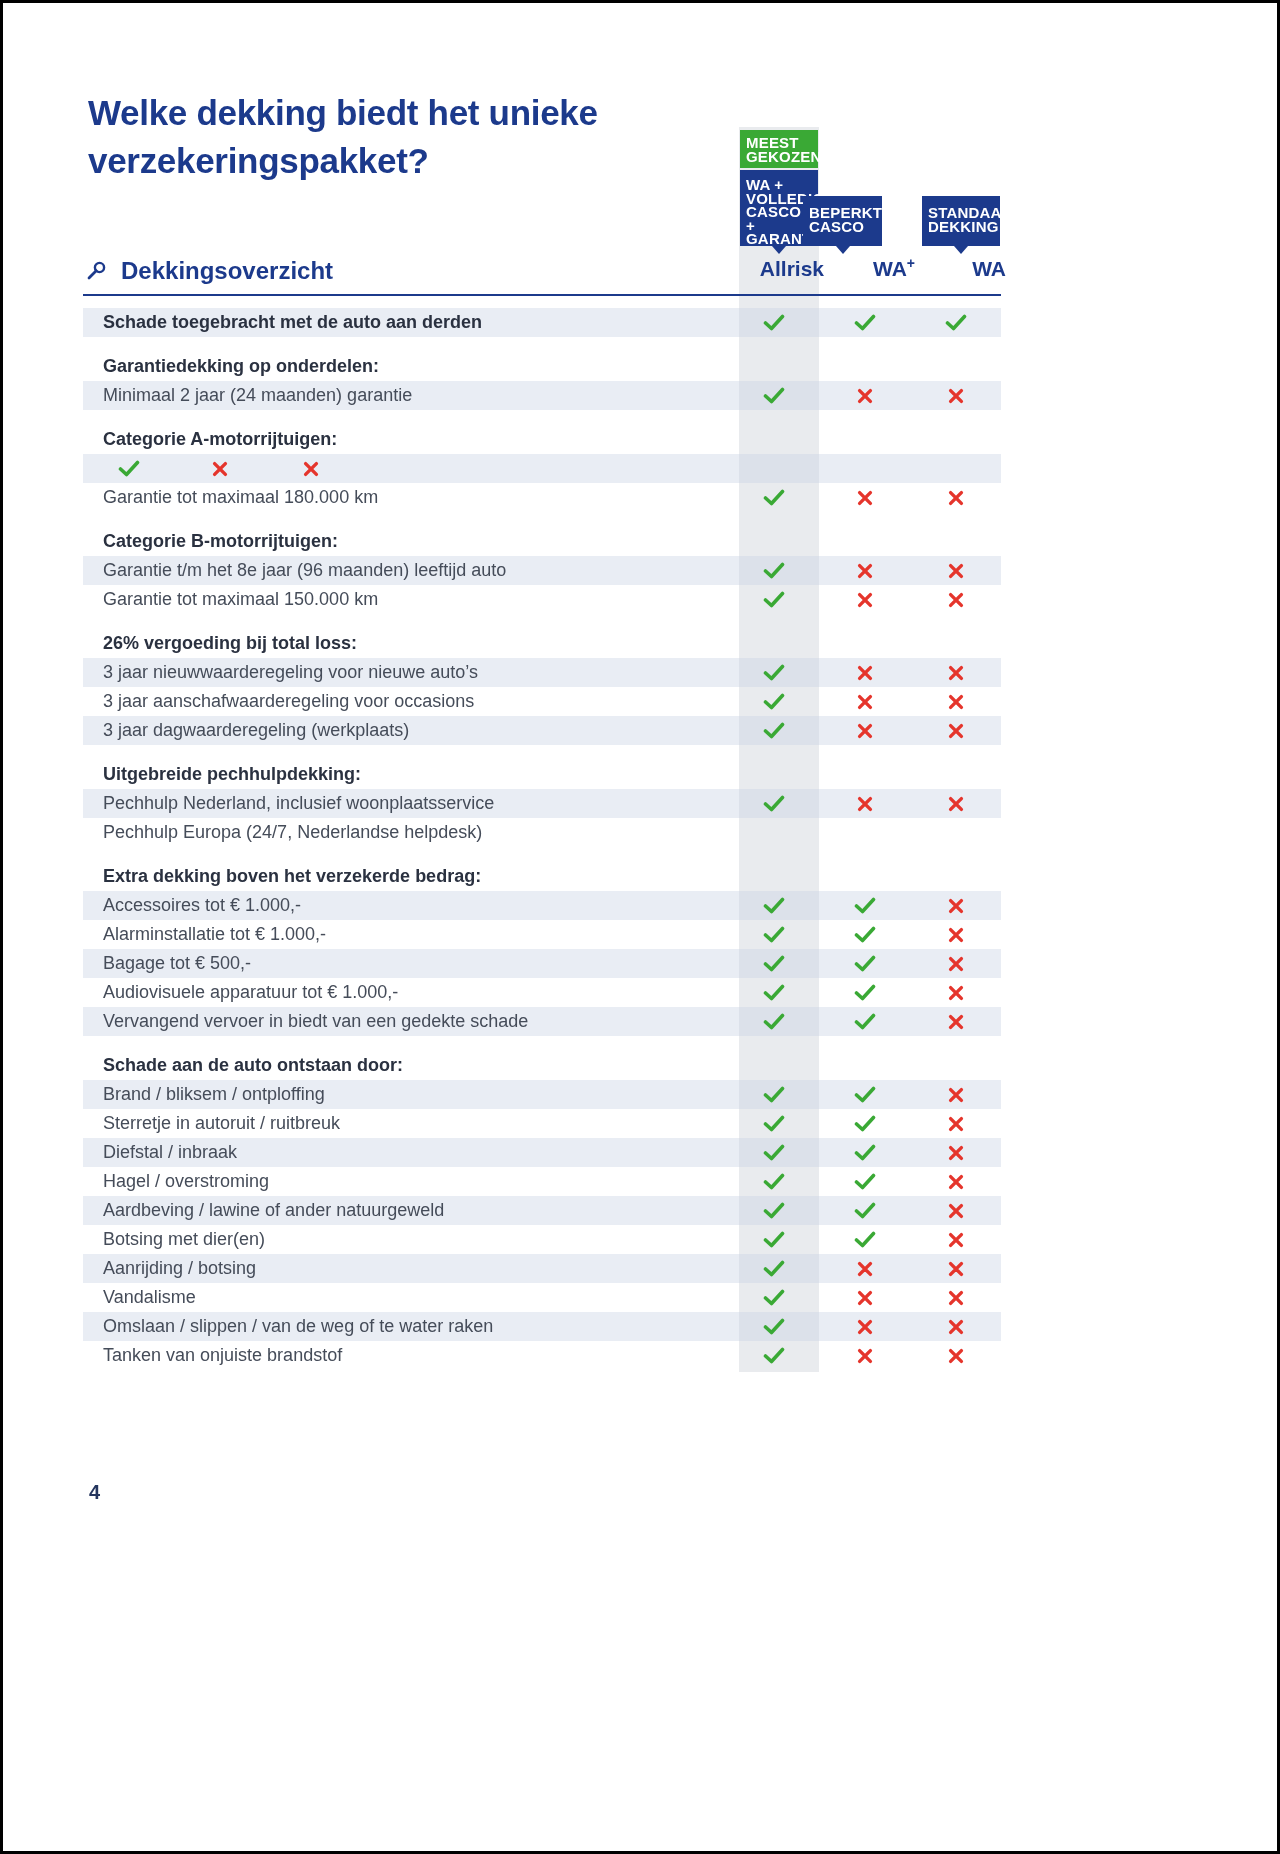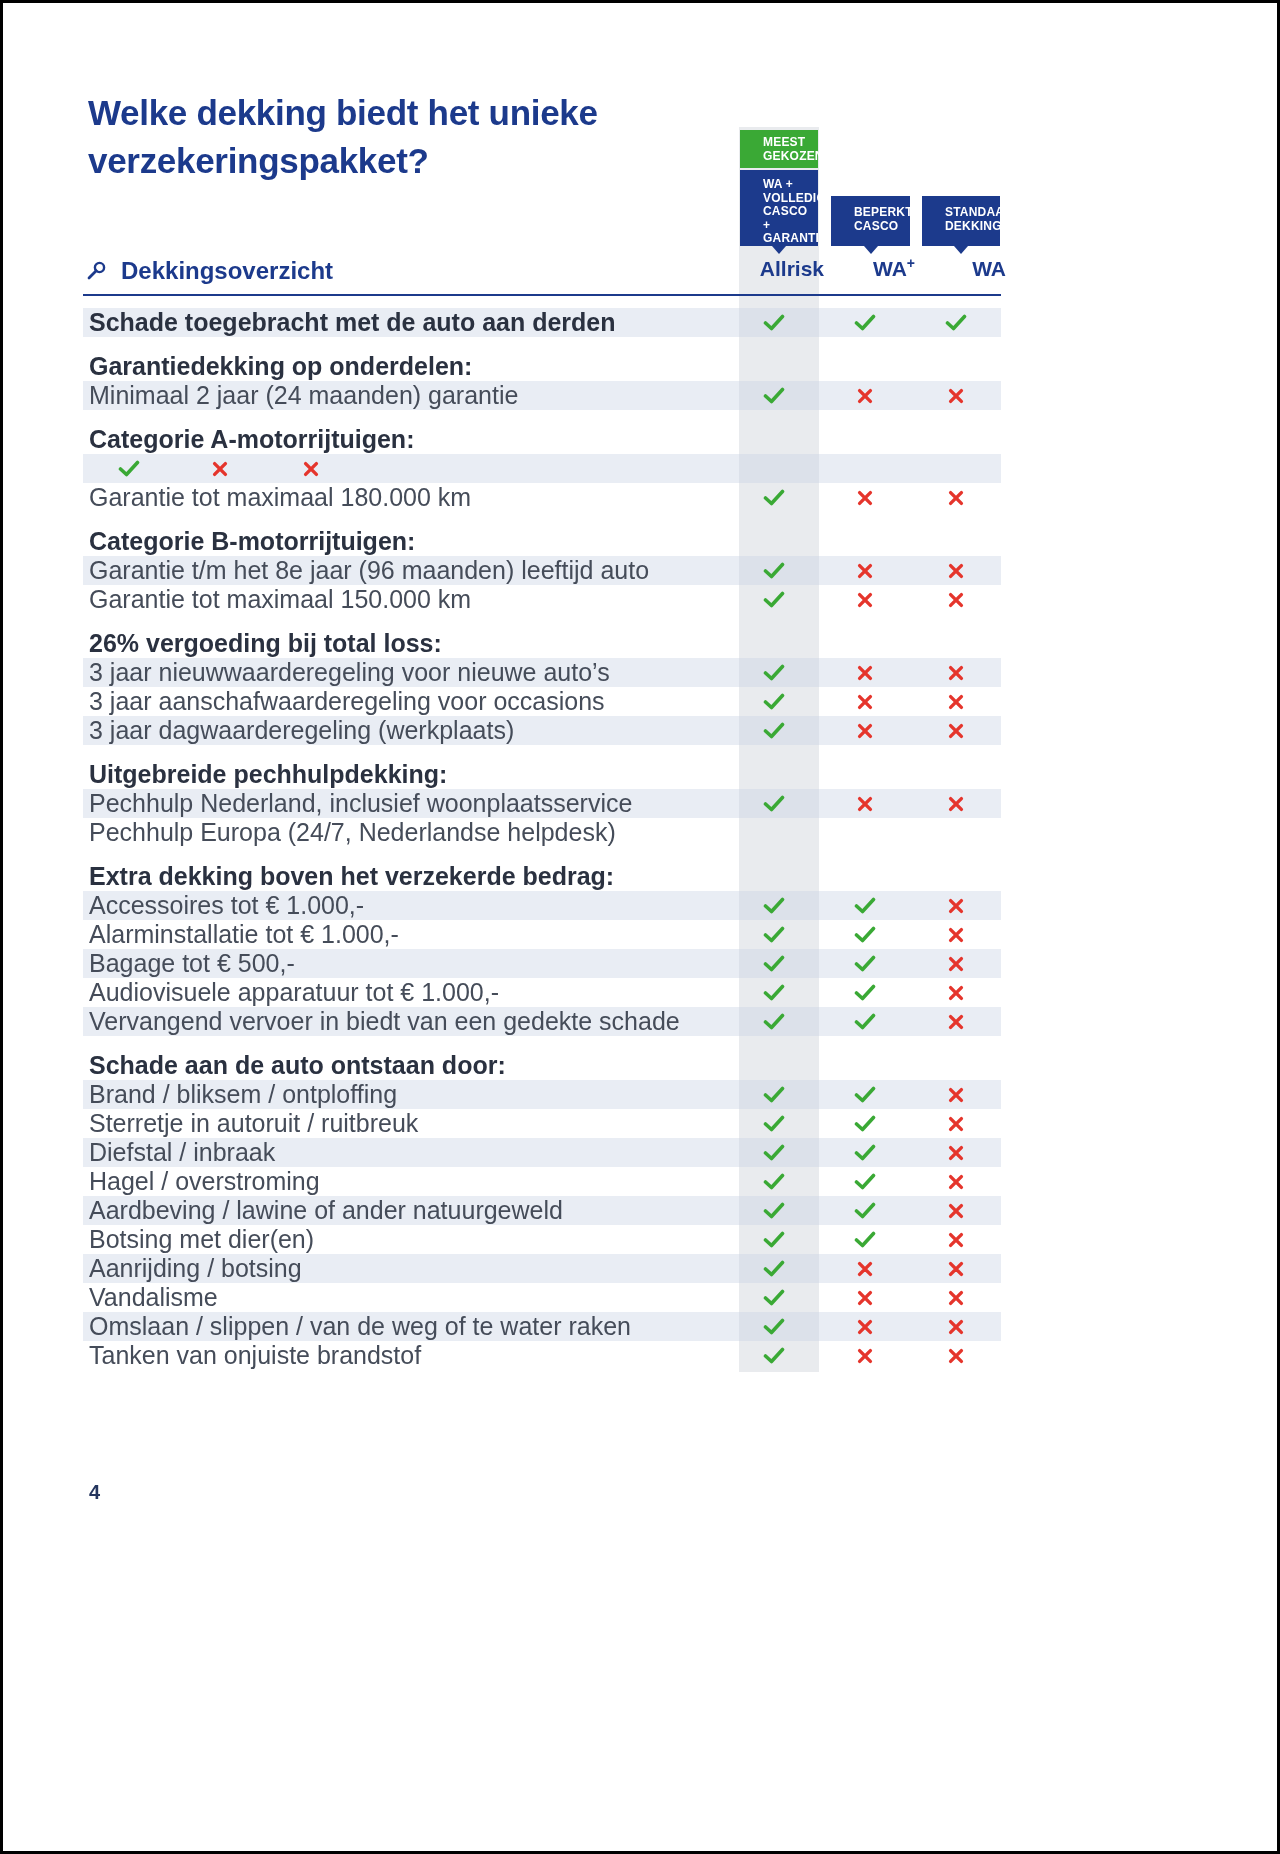--- a/index.html
+++ b/index.html
@@ -18,28 +18,28 @@
   }
 
   
   .band {
     position:absolute; left:736px; top:124px; width:80px; height:1245px;
     background:#e9ebee;
   }
 
   
   .badge {
-    position:absolute; color:#ffffff; font-weight:bold; font-size:12px;
-    line-height:13.5px; padding:6px 23px; text-transform:uppercase;
+    position:absolute; color:#ffffff; font-weight:bold; font-size:15px;
+    line-height:13.5px; padding:6px 6px; text-transform:uppercase;
     letter-spacing:0.2px;
   }
   .badge-green   { background:#3aa935; left:737px; top:127px; width:78px; height:38px; }
   .badge-navy    { background:#1c3a8c; }
   .badge-allrisk { left:737px; top:167px; width:78px; height:76px; padding-top:8px; }
-  .badge-waplus  { left:828px; top:193px; width:79px; height:50px; padding-top:10px; }
+  .badge-waplus  { left:800px; top:193px; width:79px; height:50px; padding-top:10px; }
   .badge-wa      { left:919px; top:193px; width:78px; height:50px; padding-top:10px; }
   .badge-pointer::after {
     content:""; position:absolute; left:50%; top:100%; transform:translateX(-50%);
     border:7px solid transparent; border-top:8px solid #1c3a8c; border-bottom:none;
   }
 
   
   .col-label {
     position:absolute; top:252px; width:90px; text-align:right;
     font-size:21px; font-weight:bold; color:#1c3a8c;
@@ -54,21 +54,21 @@
     gap:14px; color:#1c3a8c; font-size:24px; font-weight:bold;
   }
   .hdr-icon { display:inline-flex; }
 
   .rule { position:absolute; left:80px; top:291px; width:918px; height:2px; background:#1c3a8c; }
 
   
   .table { position:absolute; left:80px; top:305px; width:918px; }
   .row { display:flex; align-items:center; height:29px; }
   .row.group { margin-top:15px; }
-  .row .label { flex:1; padding-left:6px; font-size:25px; color:#454c59; }
+  .row .label { flex:1; padding-left:20px; font-size:18px; color:#454c59; }
   .row.group .label, .row.bold .label { font-weight:bold; color:#2a3140; }
   .row.shaded { background:rgba(203,213,228,0.42); }
   .cell { width:91px; height:29px; display:flex; align-items:center; justify-content:center; }
 
   .page-number {
     position:absolute; left:86px; top:1478px;
     font-size:20px; font-weight:bold; color:#24355e;
   }
 </style>
 </head>

